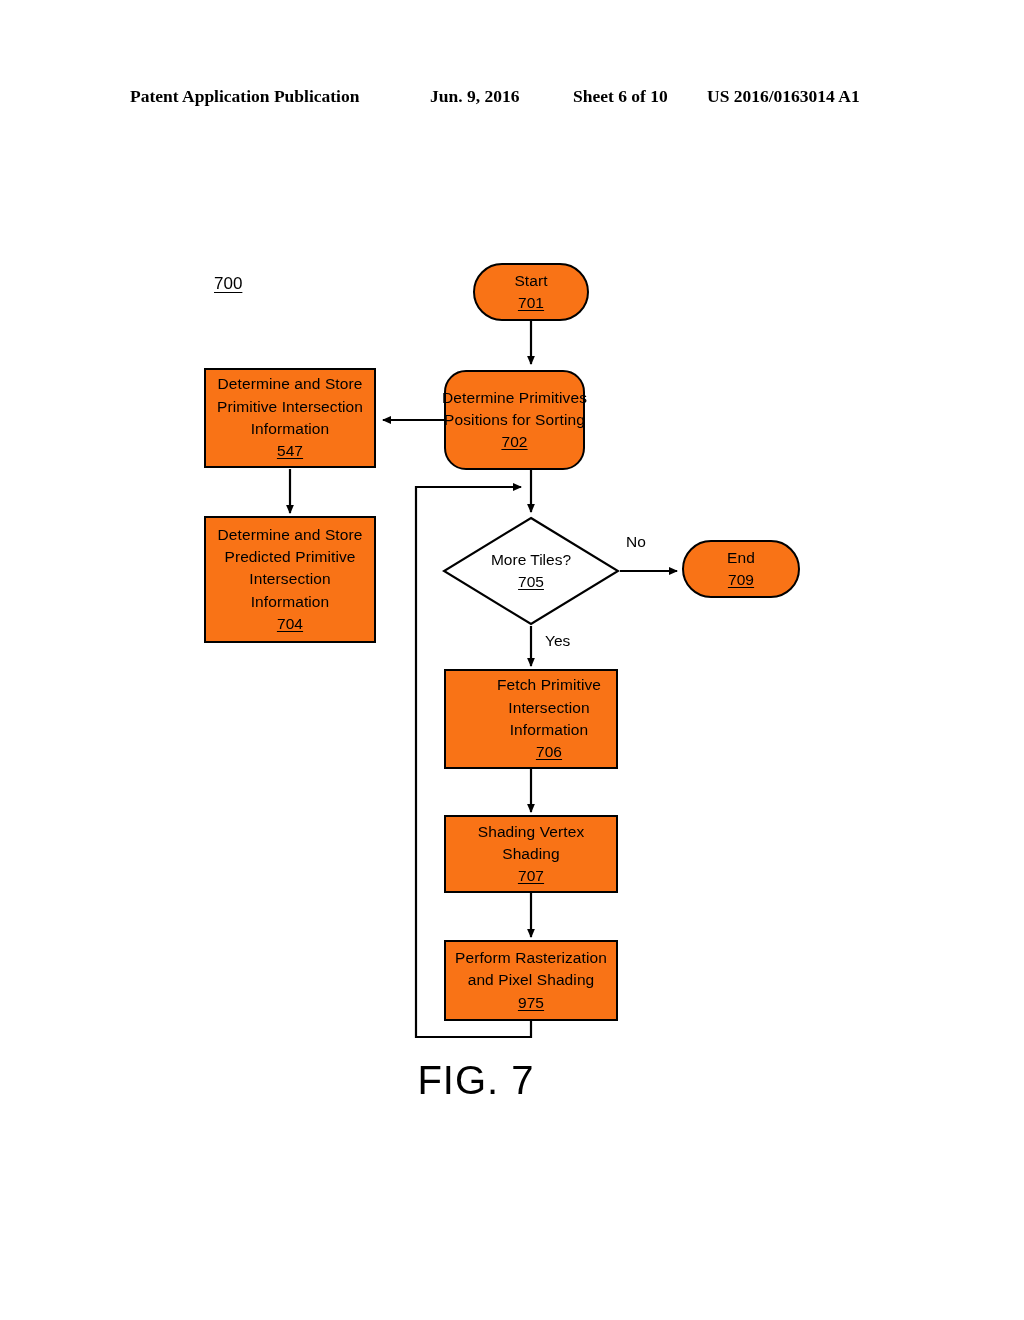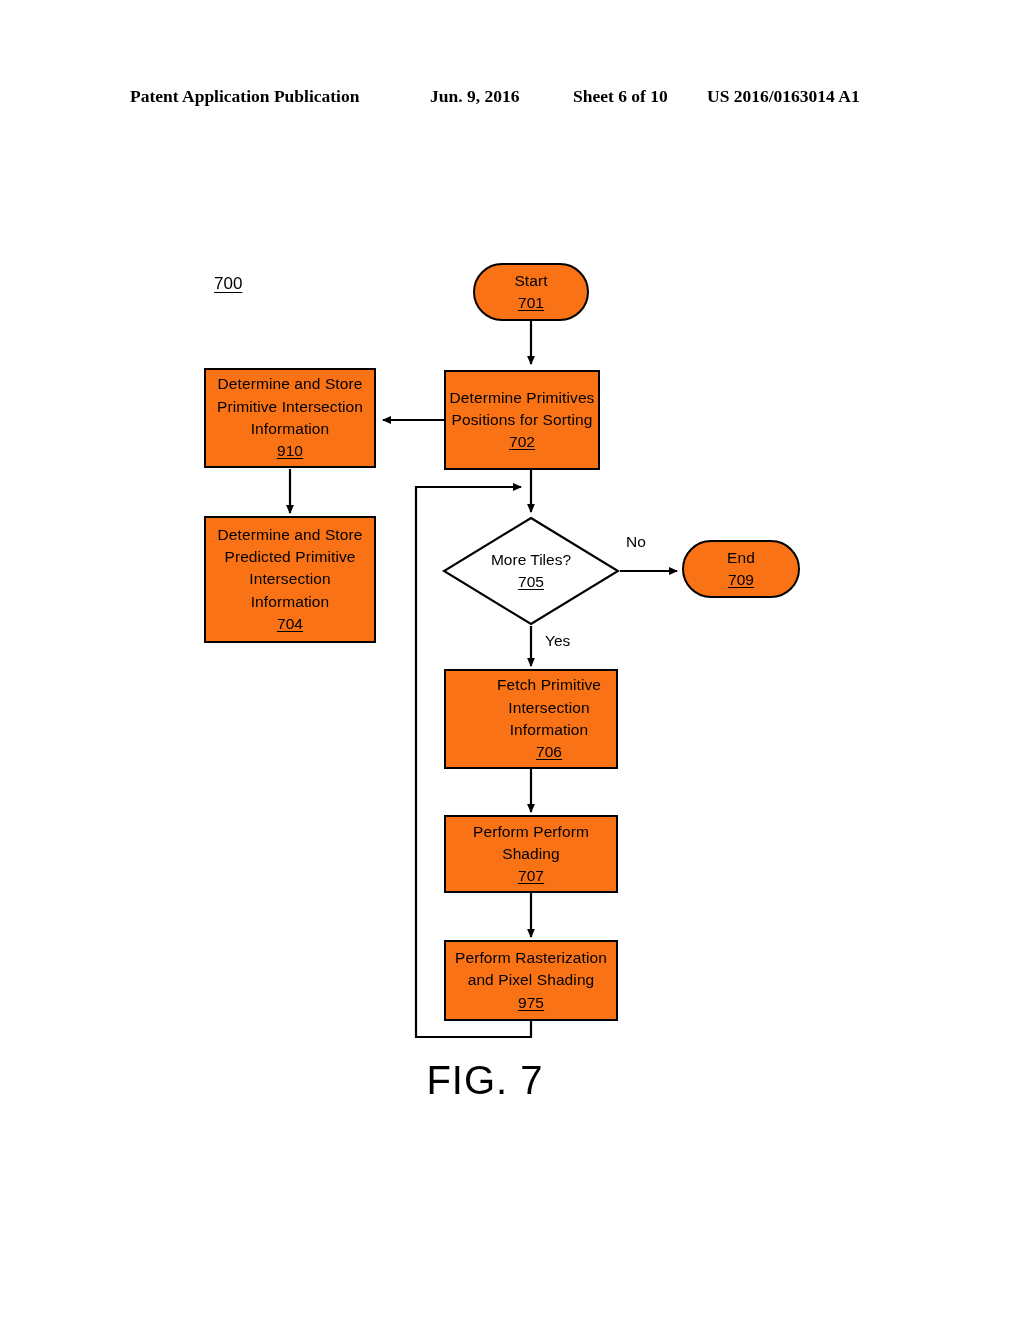--- a/index.html
+++ b/index.html
@@ -138,21 +138,20 @@
 
   
   #figure-caption {
     position: absolute;
     left: 0;
     top: 1058px;
     width: 952px;
     text-align: center;
     font-size: 40px;
     letter-spacing: 1px;
-    padding-left: 9px;
   }
 </style>
 </head>
 <body>
 
 <div id="patent-header">
   <span class="hdr-pub">Patent Application Publication</span>
   <span class="hdr-date">Jun. 9, 2016</span>
   <span class="hdr-sheet">Sheet 6 of 10</span>
   <span class="hdr-number">US 2016/0163014 A1</span>
@@ -186,31 +185,31 @@
     <polyline points="531,1021 531,1037 416,1037 416,487 521,487" fill="none" stroke="#000000" stroke-width="2.2" marker-end="url(#arrowhead)"></polyline>
   </svg>
 
   <div id="figure-ref-700">700</div>
 
   <div class="node terminator" id="node-701" style="left:473px; top:263px; width:116px; height:58px;">
     <span class="line">Start</span>
     <span class="ref">701</span>
   </div>
 
-  <div class="node" id="node-702" style="left:444px; top:370px; width:156px; height:100px;">
+  <div class="node" id="node-702" style="left:444px; top:370px; width:141px; height:100px;border-radius:22px;">
     <span class="line">Determine Primitives</span>
     <span class="line">Positions for Sorting</span>
     <span class="ref">702</span>
   </div>
 
   <div class="node" id="node-703" style="left:204px; top:368px; width:172px; height:100px;">
     <span class="line">Determine and Store</span>
     <span class="line">Primitive Intersection</span>
     <span class="line">Information</span>
-    <span class="ref">910</span>
+    <span class="ref">547</span>
   </div>
 
   <div class="node" id="node-704" style="left:204px; top:516px; width:172px; height:127px;">
     <span class="line">Determine and Store</span>
     <span class="line">Predicted Primitive</span>
     <span class="line">Intersection</span>
     <span class="line">Information</span>
     <span class="ref">704</span>
   </div>
 
@@ -225,21 +224,21 @@
   </div>
 
   <div class="node" id="node-706" style="left:444px; top:669px; width:174px; height:100px;padding-left:36px;">
     <span class="line">Fetch Primitive</span>
     <span class="line">Intersection</span>
     <span class="line">Information</span>
     <span class="ref">706</span>
   </div>
 
   <div class="node" id="node-707" style="left:444px; top:815px; width:174px; height:78px;">
-    <span class="line">Perform Perform</span>
+    <span class="line">Shading Vertex</span>
     <span class="line">Shading</span>
     <span class="ref">707</span>
   </div>
 
   <div class="node" id="node-708" style="left:444px; top:940px; width:174px; height:81px;">
     <span class="line">Perform Rasterization</span>
     <span class="line">and Pixel Shading</span>
     <span class="ref">975</span>
   </div>
 

